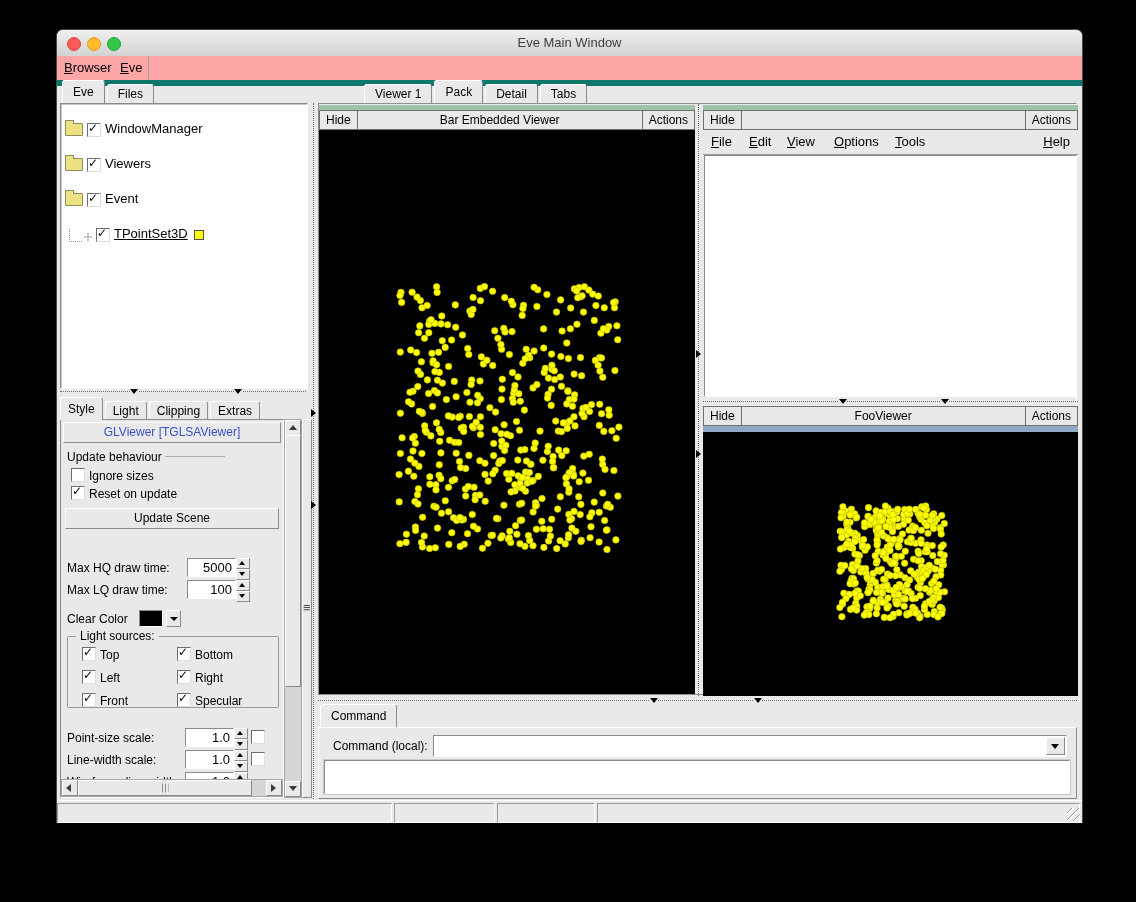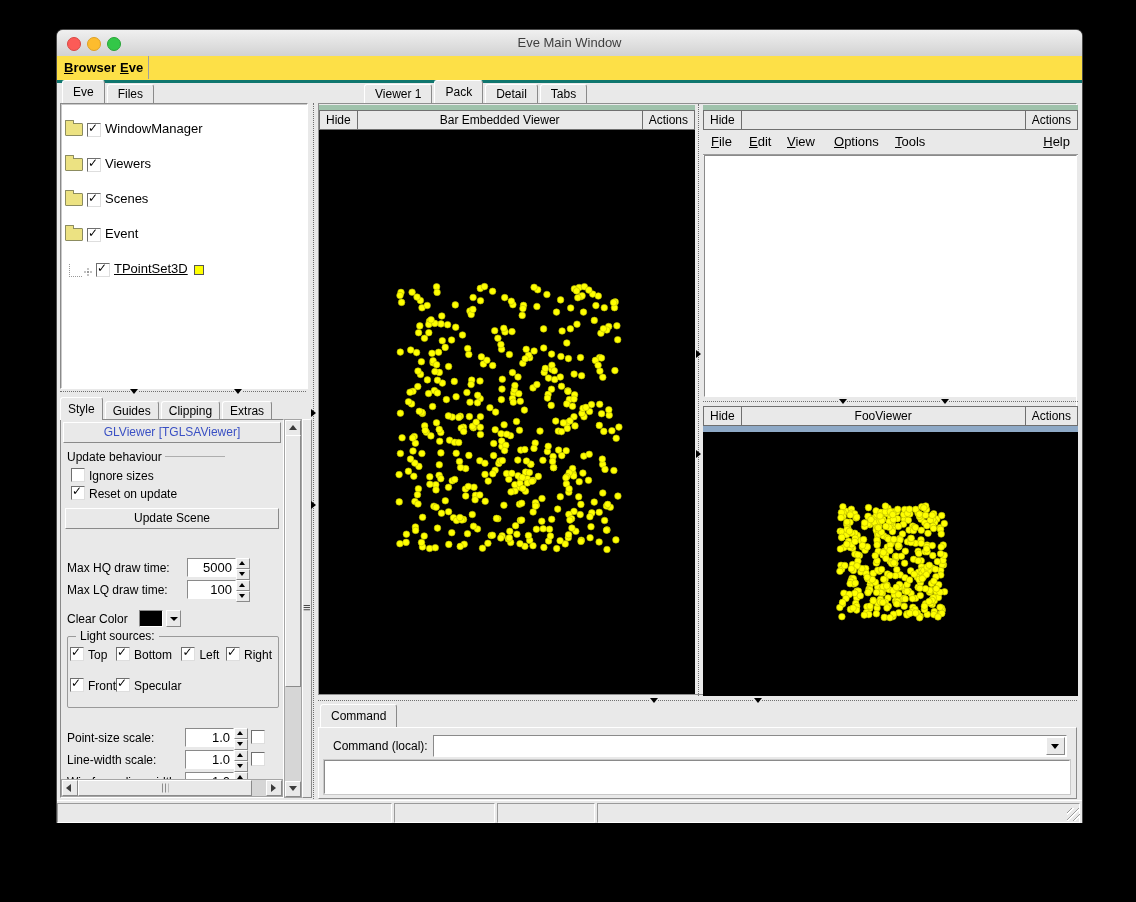--- a/index.html
+++ b/index.html
@@ -9,22 +9,22 @@
     border-radius:6px 6px 0 0;box-shadow:0 0 0 1px #4a4a4a;}
   
   .titlebar{position:absolute;left:0;top:0;width:100%;height:26px;border-radius:6px 6px 0 0;
     background:linear-gradient(#f0f0f0,#d2d2d2);border-bottom:1px solid #a9a9a9;}
   .tl{position:absolute;top:7px;width:12px;height:12px;border-radius:50%;}
   .tl.r{left:10px;background:#fc5b57;border:1px solid #d94743;}
   .tl.y{left:30px;background:#fdbc2e;border:1px solid #dfa023;}
   .tl.g{left:50px;background:#33c748;border:1px solid #27a436;}
   .title-text{position:absolute;left:0;right:0;top:5px;text-align:center;font-size:13px;color:#3e3e3e;}
   
-  .menubar{position:absolute;left:0;top:26px;width:100%;height:24px;background:#fde047;
-    border-bottom:3px solid #0f766e;font-weight:bold;}
+  .menubar{position:absolute;left:0;top:26px;width:100%;height:24px;background:#fca5a5;
+    border-bottom:6px solid #0f766e;}
   .menubar .mi{position:absolute;top:4px;font-size:13px;}
   .menu-div{position:absolute;left:91px;top:0;width:1px;height:23px;background:#9f9f9f;}
   .ul{text-decoration:underline;}
   
   .tabrow{position:absolute;height:23px;}
   .tab{position:relative;float:left;margin-right:2px;padding:0 10px;background:#e9e9e9;
     border:1px solid #8a8a8a;border-bottom:none;border-radius:3px 3px 0 0;
     border-top-color:#fff;border-left-color:#fff;line-height:18px;height:18px;margin-top:4px;font-size:12px;}
   .tab.active{height:22px;line-height:22px;margin-top:0;z-index:5;}
   
@@ -70,21 +70,21 @@
   .spin{display:inline-block;vertical-align:top;width:12px;height:19px;}
   .spin span{display:block;width:12px;height:9px;background:#e9e9e9;border:1px solid;
     border-color:#fff #8a8a8a #8a8a8a #fff;position:relative;}
   .spin .t-up::after{content:"";position:absolute;left:2px;top:2px;border-left:3px solid transparent;
     border-right:3px solid transparent;border-bottom:4px solid #000;}
   .spin .t-dn::after{content:"";position:absolute;left:2px;top:2px;border-left:3px solid transparent;
     border-right:3px solid transparent;border-top:4px solid #000;}
   .grpline{display:inline-block;height:1px;background:#aeaeae;vertical-align:4px;}
   .groupbox{position:absolute;left:6px;width:210px;height:70px;border:1px solid #9a9a9a;border-radius:2px;}
   .groupbox .legend{position:absolute;left:8px;top:-8px;background:#e9e9e9;padding:0 4px;}
-  .lsgrid{position:absolute;left:2px;right:6px;top:10px;display:grid;grid-template-columns:1fr 1fr 1fr 1fr;row-gap:16px;}
+  .lsgrid{position:absolute;left:14px;right:6px;top:10px;display:grid;grid-template-columns:1fr 1fr;row-gap:8px;}
   .swatch{display:inline-block;width:22px;height:15px;border:1px solid;border-color:#8a8a8a #fff #fff #8a8a8a;vertical-align:-4px;}
   .ddbtn{display:inline-block;width:13px;height:15px;background:#e9e9e9;border:1px solid;
     border-color:#fff #8a8a8a #8a8a8a #fff;position:relative;vertical-align:-4px;margin-left:3px;}
   .ddbtn::after{content:"";position:absolute;left:3px;top:6px;border-left:4px solid transparent;
     border-right:4px solid transparent;border-top:4px solid #000;}
   
   .sb-v{position:absolute;width:16px;background:#d6d6d6;border:1px solid #a5a5a5;}
   .sb-h{position:absolute;height:16px;background:#d6d6d6;border:1px solid #a5a5a5;}
   .sb-btn{position:absolute;width:14px;height:14px;background:#e9e9e9;border:1px solid;
     border-color:#fff #8a8a8a #8a8a8a #fff;}
@@ -158,39 +158,36 @@
       </div>
 
       <div class="tree-frame">
         <div class="trow">
           <span class="folder"></span><span class="cb checked"></span><span class="lbl">WindowManager</span>
         </div>
         <div class="trow">
           <span class="folder"></span><span class="cb checked"></span><span class="lbl">Viewers</span>
         </div>
         <div class="trow">
-          <span class="folder"></span><span class="cb checked"></span><span class="lbl">Scenes</span>
-        </div>
-        <div class="trow">
           <span class="folder"></span><span class="cb checked"></span><span class="lbl">Event</span>
         </div>
         <div class="trow">
           <span class="conn"></span><span class="spark"></span><span class="cb checked"></span><span class="lbl und">TPointSet3D</span><span class="msq"></span>
         </div>
       </div>
 
       <div class="hsplit" style="left:3px;top:307px;width:246px;">
         <span class="dots"></span>
         <span class="t-down" style="left:70px"></span>
         <span class="t-down" style="left:174px"></span>
       </div>
 
       <div class="tabrow" style="left:3px;top:317px;">
         <div class="tab active" style="padding:0 7px">Style</div>
-        <div class="tab" style="padding:0 7px">Guides</div>
+        <div class="tab" style="padding:0 7px">Light</div>
         <div class="tab" style="padding:0 7px">Clipping</div>
         <div class="tab" style="padding:0 7px">Extras</div>
       </div>
 
       <div class="style-frame">
         <div class="style-inner">
           <div class="srow" style="top:2px;left:2px;right:2px;">
             <span class="btn" style="color:#3a50c4">GLViewer [TGLSAViewer]</span>
           </div>
           <div class="srow" style="top:30px;">

